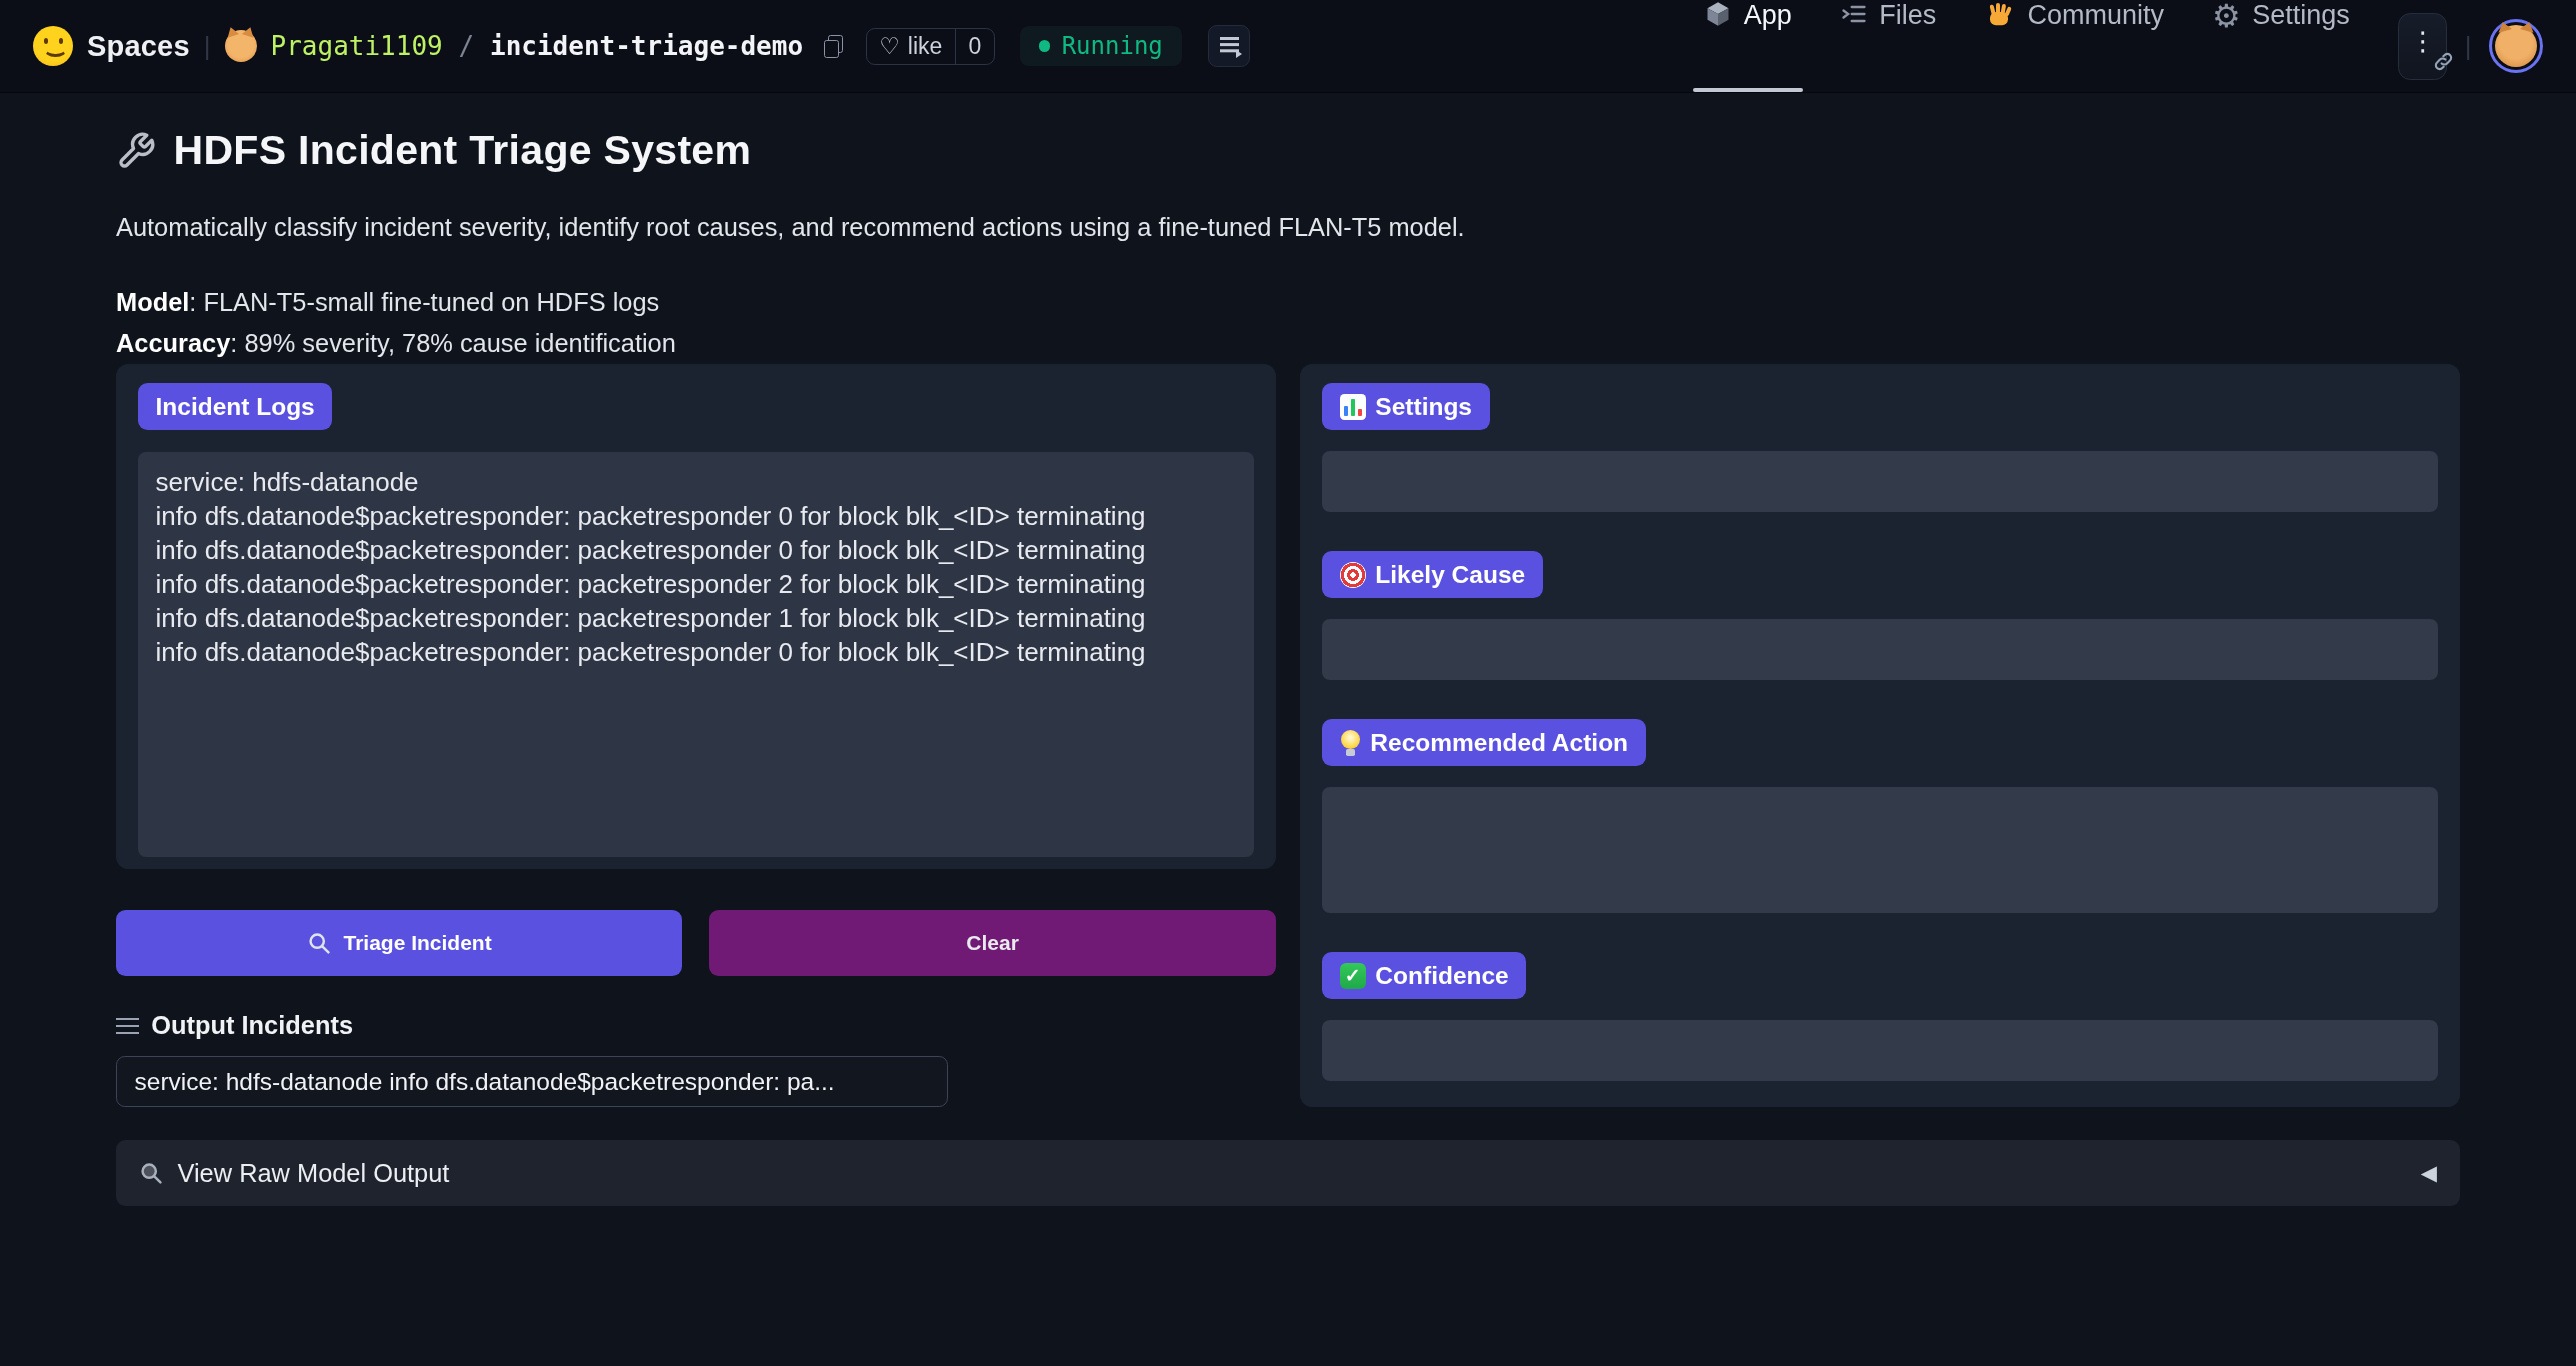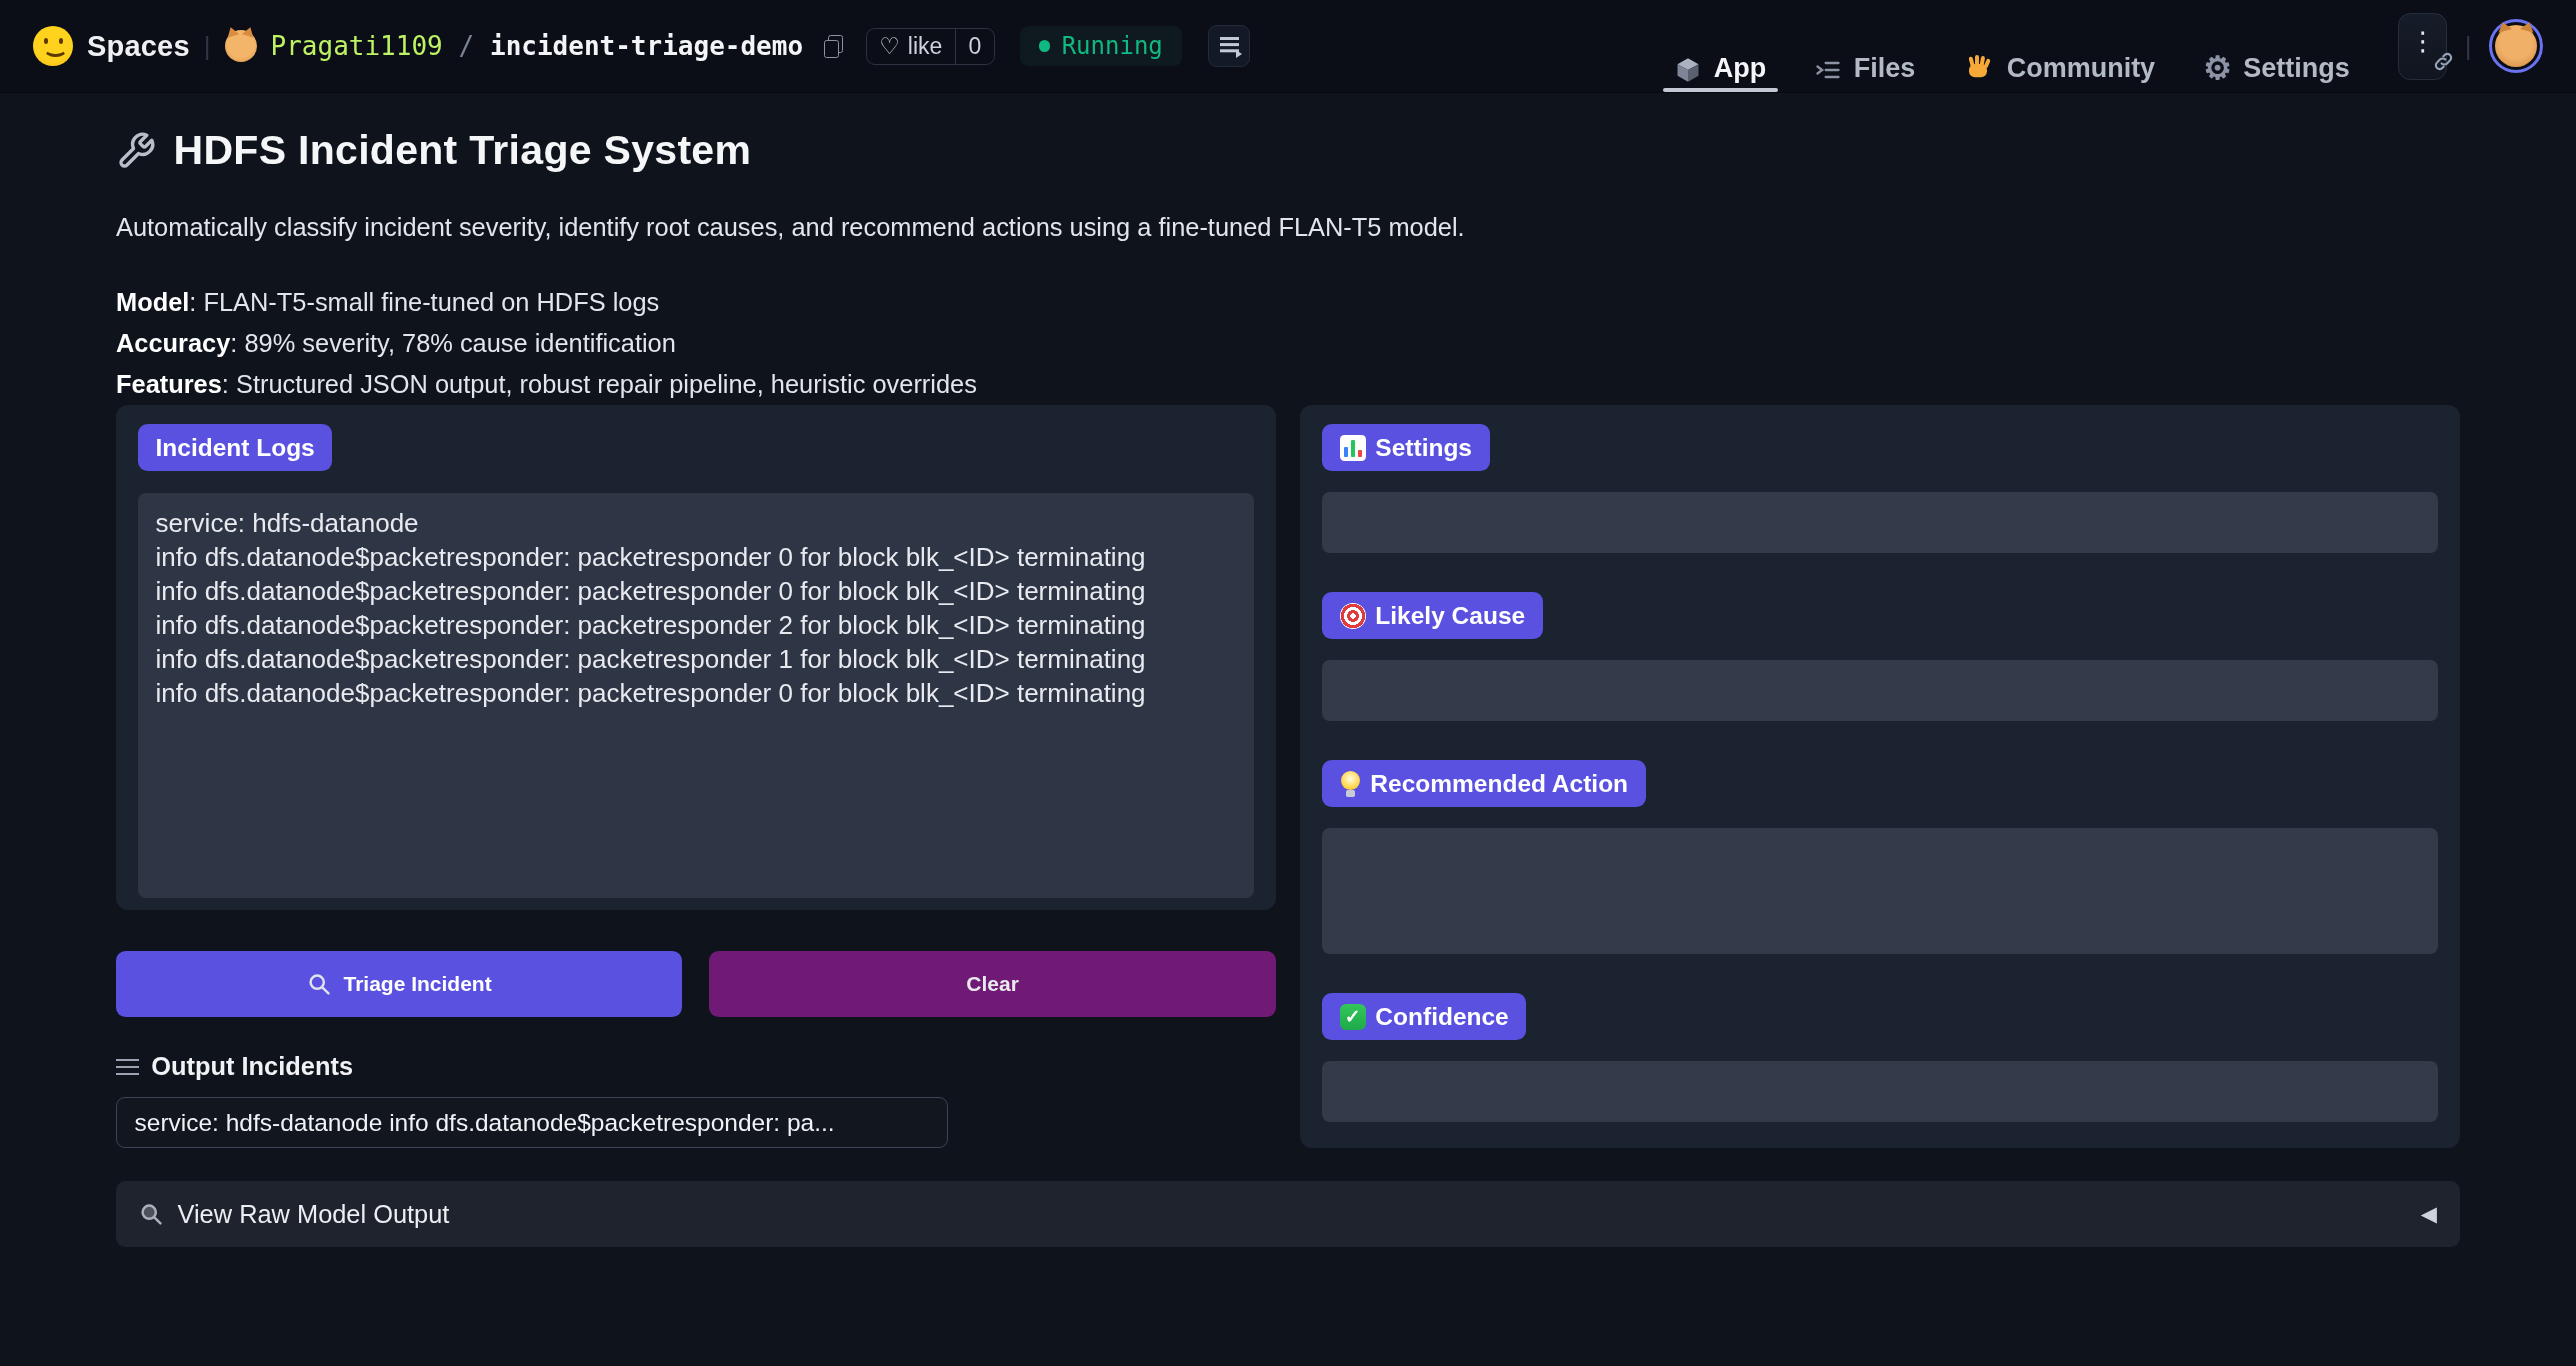--- a/index.html
+++ b/index.html
@@ -29,21 +29,21 @@
   .like-heart { font-size:23px; color:#cdd3dd; }
   .like-b { display:flex; align-items:center; padding:0 13px; font-size:23px; color:#cdd3dd; border-left:0.9px solid #2c3342; }
   .run-pill { display:flex; align-items:center; gap:11.4px; height:40px; padding:0 19px; border-radius:8.8px; background:#0f1a20; margin-left:10.5px; cursor:pointer; }
   .run-dot { width:11.4px; height:11.4px; border-radius:50%; background:#10b981; flex:none; }
   .run-txt { font-family:"DejaVu Sans Mono", monospace; font-size:24px; color:#10b981; }
   .logs-btn { width:42px; height:42px; border-radius:8.8px; background:#131926; border:0.9px solid #242c3b; margin-left:12.3px; position:relative; cursor:pointer; flex:none; }
   .logs-btn::before { content:""; position:absolute; left:10.5px; top:11.4px; width:19px; height:2.2px; background:#c3c9d4; box-shadow:0 6.1px 0 #c3c9d4, 0 12.3px 0 #c3c9d4; }
   .logs-btn::after { content:""; position:absolute; right:7px; bottom:8px; width:0; height:0; border-top:4.4px solid transparent; border-bottom:4.4px solid transparent; border-left:6.1px solid #c3c9d4; }
 
   .tb-right { margin-left:auto; display:flex; align-items:center; height:100%; }
-  .tab { display:flex; align-items:flex-end; gap:11.4px; height:100%; padding:8px 24px; position:relative; cursor:pointer; font-size:27px; color:#b3bac6; font-weight:bold; }
+  .tab { display:flex; align-items:flex-start; gap:11.4px; height:100%; padding:0 24px; position:relative; cursor:pointer; font-size:27px; color:#b3bac6; font-weight:normal; }
   .tab.active { color:#f4f6fa; }
   .tab.active::after { content:""; position:absolute; left:12.3px; right:12.3px; bottom:0; height:4.4px; border-radius:2.6px; background:#c3c9d4; }
   .tab svg { flex:none; }
   .gear-glyph { font-size:32px; color:#8b93a5; line-height:1; }
   .hand-ic { width:32px; height:32px; }
   .dots-btn { width:49px; height:67px; border-radius:12.3px; background:linear-gradient(180deg,#161c29,#10151f); border:0.9px solid #262e3d; margin-left:24.5px; position:relative; cursor:pointer; flex:none; }
   .dots-glyph { position:absolute; left:50%; top:42%; transform:translate(-50%,-50%); font-size:26px; color:#e3e6ec; }
   .link-ic { position:absolute; right:-8.8px; bottom:5.3px; width:23px; height:23px; }
   .tb-sep { margin:0 17.5px; }
   .avatar { width:54px; height:54px; border-radius:50%; border:3.5px solid #6a74f2; background:#0b0e16; padding:2.6px; cursor:pointer; flex:none; }
@@ -175,21 +175,20 @@
   <div class="title-row">
     <svg width="40" height="40" viewBox="0 0 24 24" fill="none" stroke="#b9bec8" stroke-width="2" stroke-linecap="round" stroke-linejoin="round">
         <path d="M14.7 6.3a1 1 0 0 0 0 1.4l1.6 1.6a1 1 0 0 0 1.4 0l3.77-3.77a6 6 0 0 1-7.94 7.94l-6.91 6.91a2.12 2.12 0 0 1-3-3l6.91-6.91a6 6 0 0 1 7.94-7.94l-3.76 3.76z"></path>
       </svg>
     <h1>HDFS Incident Triage System</h1>
   </div>
   <p class="subtitle">Automatically classify incident severity, identify root causes, and recommend actions using a fine-tuned FLAN-T5 model.</p>
   <div class="meta">
     <p><b>Model</b><span>: FLAN-T5-small fine-tuned on HDFS logs</span></p>
     <p><b>Accuracy</b><span>: 89% severity, 78% cause identification</span></p>
-    <p><b>Features</b><span>: Structured JSON output, robust repair pipeline, heuristic overrides</span></p>
   </div>
 
   <div class="cols">
 
     <div>
       <section class="panel">
         <span class="badge">Incident Logs</span>
         <div class="logbox">service: hdfs-datanode
 info dfs.datanode$packetresponder: packetresponder 0 for block blk_&lt;ID&gt; terminating
 info dfs.datanode$packetresponder: packetresponder 0 for block blk_&lt;ID&gt; terminating

